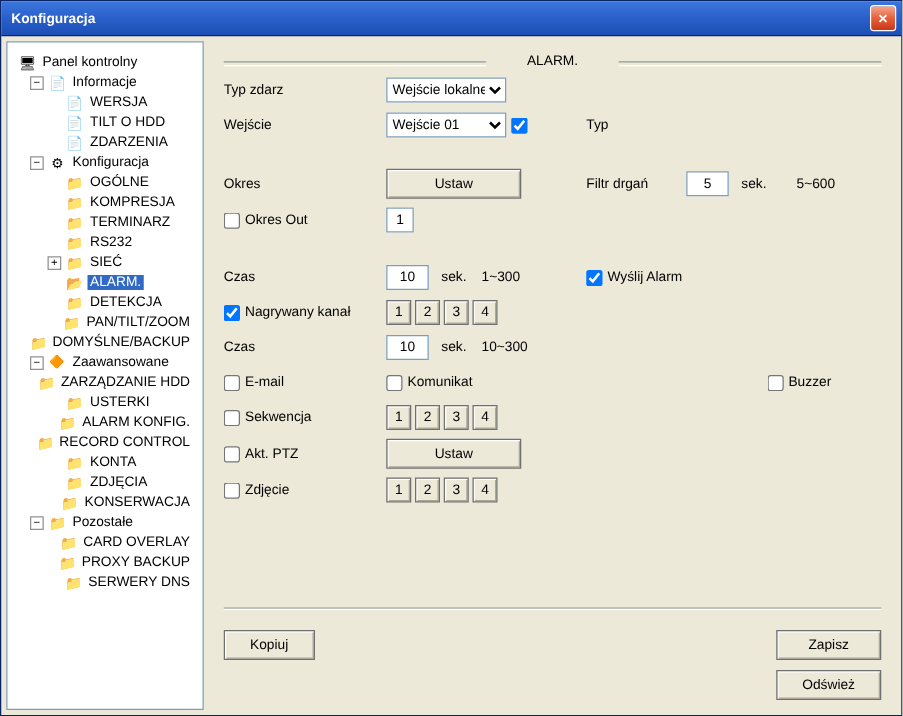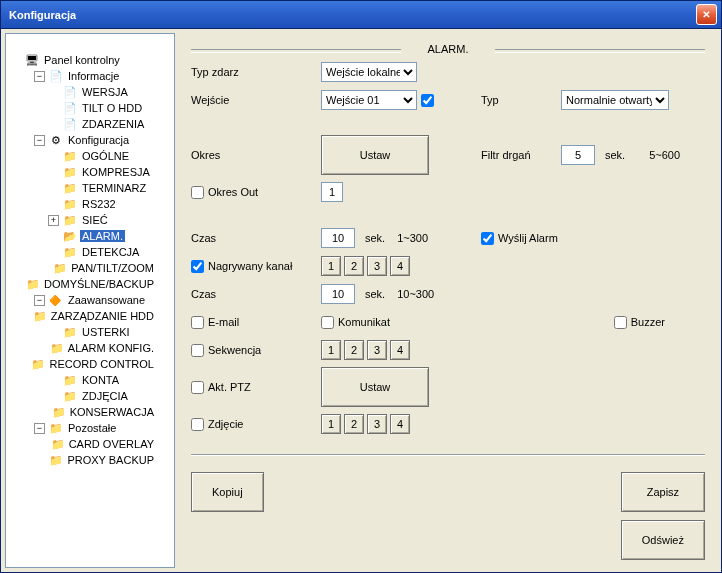--- a/index.html
+++ b/index.html
@@ -2,21 +2,21 @@
 <html><head>
 <meta charset="utf-8">
 <style>
 * { box-sizing: border-box; margin: 0; padding: 0; font-family: Tahoma, sans-serif; font-size: 11px; }
 body { background: #ece9d8; }
 .window { width: 722px; height: 573px; border: 1px solid #0a246a; background: #ece9d8; display: flex; flex-direction: column; }
 .titlebar { height: 28px; background: linear-gradient(to bottom, #3b77dd 0%, #2a5fc9 50%, #1c4fb8 100%); display: flex; align-items: center; padding: 0 4px; color: white; font-weight: bold; font-size: 12px; border-bottom: 1px solid #0a246a; }
 .titlebar .title { flex: 1; padding-left: 4px; }
 .close-btn { width: 21px; height: 21px; background: linear-gradient(to bottom, #f5a790, #e5603b, #c83818); border: 1px solid #fff; border-radius: 3px; display: flex; align-items: center; justify-content: center; color: white; font-weight: bold; font-size: 10px; cursor: pointer; }
 .body { flex: 1; display: flex; padding: 4px; gap: 4px; overflow: hidden; }
-.tree-panel { width: 170px; background: white; border: 1px solid #7f9db9; overflow-y: auto; padding: 18px; }
+.tree-panel { width: 158px; background: white; border: 1px solid #7f9db9; overflow-y: auto; padding: 8px; }
 .tree-node { display: flex; align-items: center; height: 16px; white-space: nowrap; cursor: pointer; }
 .toggle { width: 11px; height: 11px; border: 1px solid #919191; background: white; display: inline-flex; align-items: center; justify-content: center; font-size: 9px; line-height: 1; margin-right: 3px; cursor: pointer; color: #000; }
 .indent { display: inline-block; }
 .node-icon { width: 16px; height: 14px; display: inline-flex; align-items: center; justify-content: center; margin-right: 2px; }
 .folder-icon::before { content: "📁"; font-size: 11px; }
 .folder-open-icon::before { content: "📂"; font-size: 11px; }
 .monitor-icon::before { content: "🖥"; font-size: 11px; }
 .page-icon::before { content: "📄"; font-size: 11px; }
 .gear-icon::before { content: "⚙"; font-size: 11px; }
 .diamond-icon::before { content: "🔶"; font-size: 10px; }
@@ -30,21 +30,21 @@
 .form-area { flex: 1; }
 .row { display: flex; align-items: center; margin-bottom: 6px; min-height: 22px; }
 .col-lbl { width: 130px; }
 .col-ctrl { width: 130px; display: flex; align-items: center; gap: 4px; }
 .col-lbl2 { width: 110px; padding-left: 30px; }
 .col-ctrl2 { display: flex; align-items: center; gap: 4px; }
 .gap { height: 18px; }
 select { height: 20px; border: 1px solid #7f9db9; background: white; font-size: 11px; width: 96px; }
 input[type=text] { height: 20px; border: 1px solid #7f9db9; background: white; font-size: 11px; padding: 0 3px; text-align: center; }
 input[type=checkbox] { width: 13px; height: 13px; }
-.btn { height: 40px; border: 1px solid #707070; background: #ece9d8; padding: 0 20px; cursor: pointer; font-size: 11px; min-width: 64px; box-shadow: inset 1px 1px 0 #fff, inset -1px -1px 0 #aca899; }
+.btn { height: 24px; border: 1px solid #707070; background: #ece9d8; padding: 0 20px; cursor: pointer; font-size: 11px; min-width: 64px; box-shadow: inset 1px 1px 0 #fff, inset -1px -1px 0 #aca899; }
 .btn.wide { width: 108px; }
 .chan-group { display: flex; gap: 3px; }
 .chan-btn { width: 20px; height: 20px; border: 1px solid #707070; background: #ece9d8; font-size: 11px; cursor: pointer; box-shadow: inset 1px 1px 0 #fff, inset -1px -1px 0 #aca899; }
 .unit { margin-left: 6px; }
 .hr { height: 2px; border-top: 1px solid #919b9c; border-bottom: 1px solid #fff; margin: 12px 0; }
 .footer-buttons { display: flex; justify-content: space-between; padding-top: 4px; }
 .footer-right { display: flex; gap: 8px; flex-direction: column; }
 .chk-lbl { display: flex; align-items: center; gap: 4px; }
 </style>
 </head>
@@ -189,43 +189,45 @@
       <div class="tree-node">
           <span class="indent" style="width:38px"></span>
           <span class="node-icon folder-icon"></span>
           <span class="node-label">CARD OVERLAY</span>
         </div>
       <div class="tree-node">
           <span class="indent" style="width:38px"></span>
           <span class="node-icon folder-icon"></span>
           <span class="node-label">PROXY BACKUP</span>
         </div>
+      <div class="tree-node">
+          <span class="indent" style="width:38px"></span>
+          <span class="node-icon folder-icon"></span>
+          <span class="node-label">SERWERY DNS</span>
+        </div>
     </div>
 
     <div class="content-panel">
       <div class="section-title">ALARM.</div>
 
       <div class="form-area">
         <div class="row">
           <div class="col-lbl">Typ zdarz</div>
           <div class="col-ctrl">
               <select><option>Wejście lokalne</option></select>
             </div>
         </div>
 
         <div class="row">
           <div class="col-lbl">Wejście</div>
           <div class="col-ctrl">
             <select><option>Wejście 01</option></select>
             <input type="checkbox" checked="" style="">
           </div>
           <div class="col-lbl2">Typ</div>
-          <div class="col-ctrl2">
-              <select style="width:108px"><option>Normalnie otwarty</option></select>
-            </div>
         </div>
 
         <div class="gap"></div>
 
         <div class="row">
           <div class="col-lbl">Okres</div>
           <div class="col-ctrl">
               <button class="btn wide">Ustaw</button>
             </div>
           <div class="col-lbl2">Filtr drgań</div>

